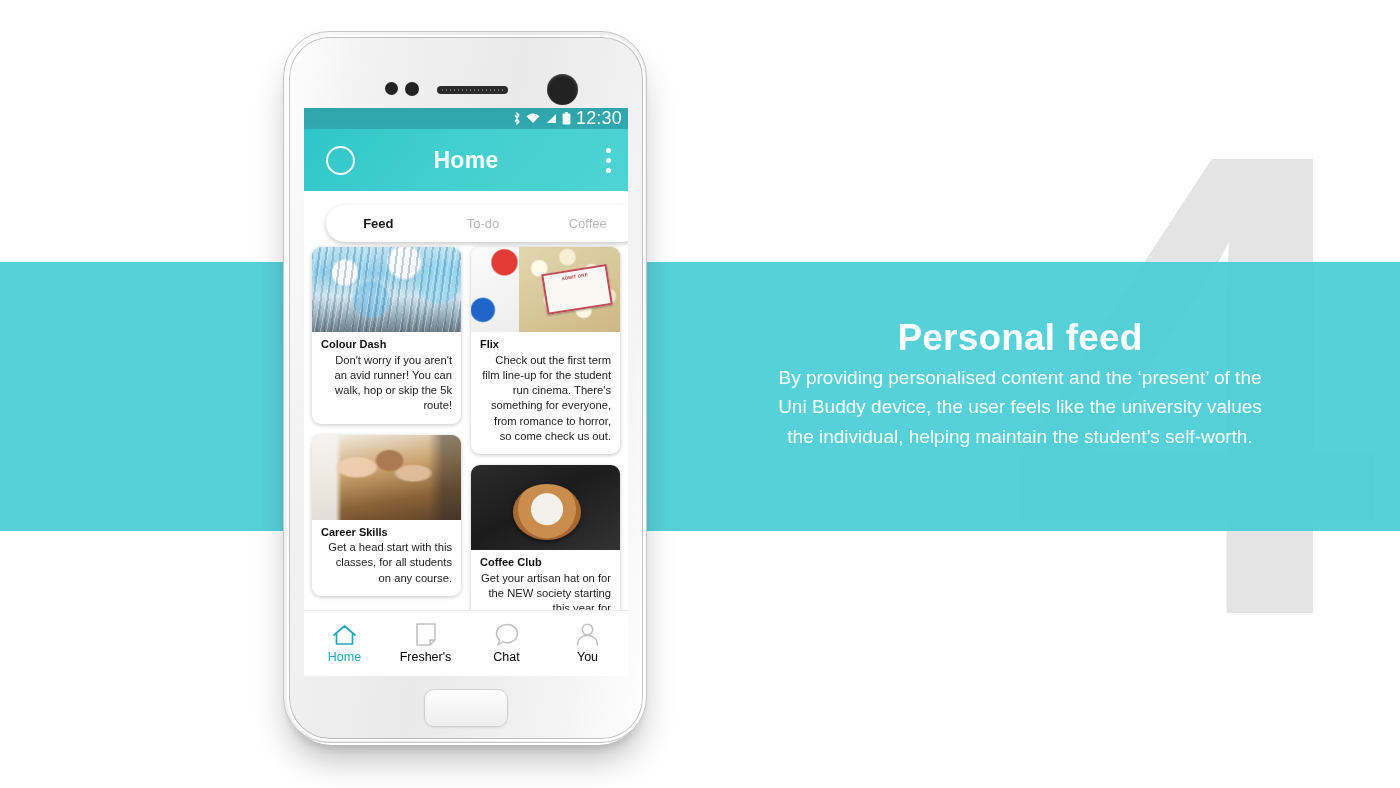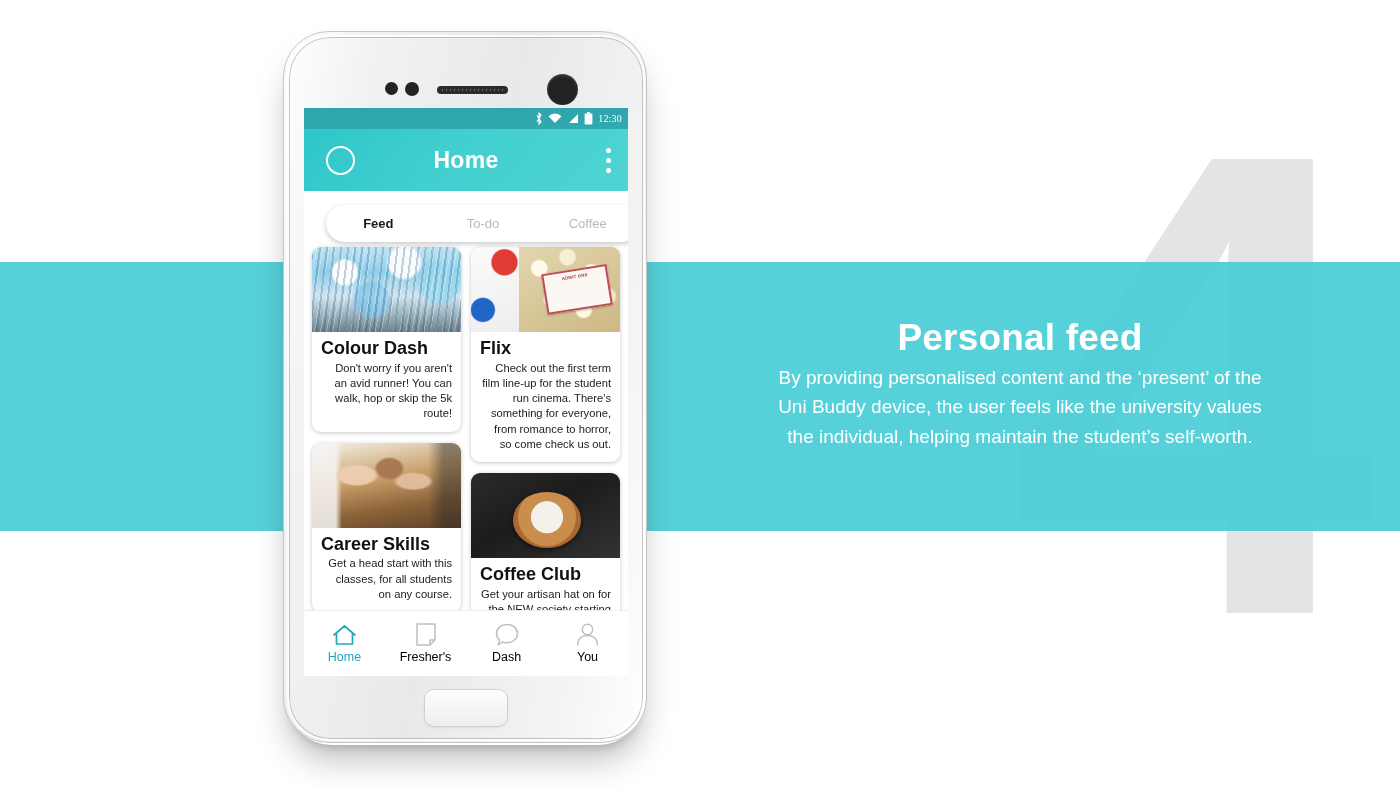--- a/index.html
+++ b/index.html
@@ -103,21 +103,21 @@
   }
 
   
   .statusbar {
     position:relative; height:21px; width:100%;
     background:linear-gradient(180deg,#2fa5ab,#31a9b0);
     display:flex; align-items:center; justify-content:flex-end;
     padding-right:6px; gap:5px;
   }
   .sb-ico { display:block; }
-  .sb-time { color:#fff; font-size:10px; font-weight:400; letter-spacing:0.2px;font-family:Liberation Serif, serif; }
+  .sb-time { color:#fff; font-size:18px; font-weight:400; letter-spacing:0.2px; }
 
   
   .appbar {
     position:relative; height:62px; width:100%;
     background:linear-gradient(130deg,#2ec6c9 0%,#42cfcf 45%,#4ed4d2 100%);
     display:flex; align-items:center;
   }
   .avatar-ring {
     position:absolute; left:22px; top:17px; width:29px; height:29px;
     border-radius:50%; border:2.5px solid #ffffff; background:transparent;
@@ -148,21 +148,21 @@
   }
   .cols { display:flex; gap:10px; }
   .col { flex:1; display:flex; flex-direction:column; gap:11px; }
   .card {
     background:#ffffff; border-radius:9px;
     box-shadow:0 1px 4px rgba(0,0,0,0.23);
     overflow:hidden; flex:none;
   }
   .card-img { width:100%; height:85px; border-radius:7px 7px 0 0; position:relative; overflow:hidden; }
   .card-txt { padding:6px 9px 10px 9px; }
-  .card-title { font-size:18px; font-weight:700; color:#111; line-height:1.15; margin-bottom:2px; }
+  .card-title { font-size:11px; font-weight:700; color:#111; line-height:1.15; margin-bottom:2px; }
   .card-desc { font-size:11.2px; line-height:1.36; color:#1c1c1c;text-align:right; }
 
   
   .art-colour {
     background:
       radial-gradient(circle at 22% 30%, rgba(255,255,255,0.95) 0 9%, transparent 11%),
       radial-gradient(circle at 62% 18%, rgba(255,255,255,0.9) 0 13%, transparent 16%),
       radial-gradient(circle at 85% 42%, rgba(150,215,240,0.8) 0 14%, transparent 17%),
       radial-gradient(circle at 40% 62%, rgba(120,195,235,0.65) 0 16%, transparent 19%),
       linear-gradient(180deg,#bde4f4 0%,#8fd0ec 30%,#cfe6f2 58%,#9fb8c4 78%,#6e7f8a 100%);
@@ -345,21 +345,21 @@
               <path d="M1 1 L19 1 L19 17 L14 22 L1 22 Z M19 17 L14 17 L14 22" fill="none" stroke="#c0c0c0" stroke-width="1.5" stroke-linejoin="round"></path>
             </svg>
             <span class="nav-label">Fresher's</span>
           </div>
           <div class="nav-item">
             <svg width="24" height="23" viewBox="0 0 24 23">
               <path d="M12 1.5 C18 1.5 22.5 5.6 22.5 10.6 C22.5 15.6 18 19.7 12 19.7
                        C10.4 19.7 8.9 19.4 7.6 18.9 L3 22 L4.6 17.2
                        C2.4 15.4 1.5 13.1 1.5 10.6 C1.5 5.6 6 1.5 12 1.5 Z" fill="none" stroke="#c0c0c0" stroke-width="1.5" stroke-linejoin="round"></path>
             </svg>
-            <span class="nav-label">Dash</span>
+            <span class="nav-label">Chat</span>
           </div>
           <div class="nav-item">
             <svg width="23" height="23" viewBox="0 0 23 23">
               <circle cx="11.5" cy="6.5" r="5.2" fill="none" stroke="#c0c0c0" stroke-width="1.5"></circle>
               <path d="M1.6 22 C1.6 15.6 6 12.6 11.5 12.6 C17 12.6 21.4 15.6 21.4 22" fill="none" stroke="#c0c0c0" stroke-width="1.5" stroke-linecap="round"></path>
             </svg>
             <span class="nav-label">You</span>
           </div>
         </div>
 

